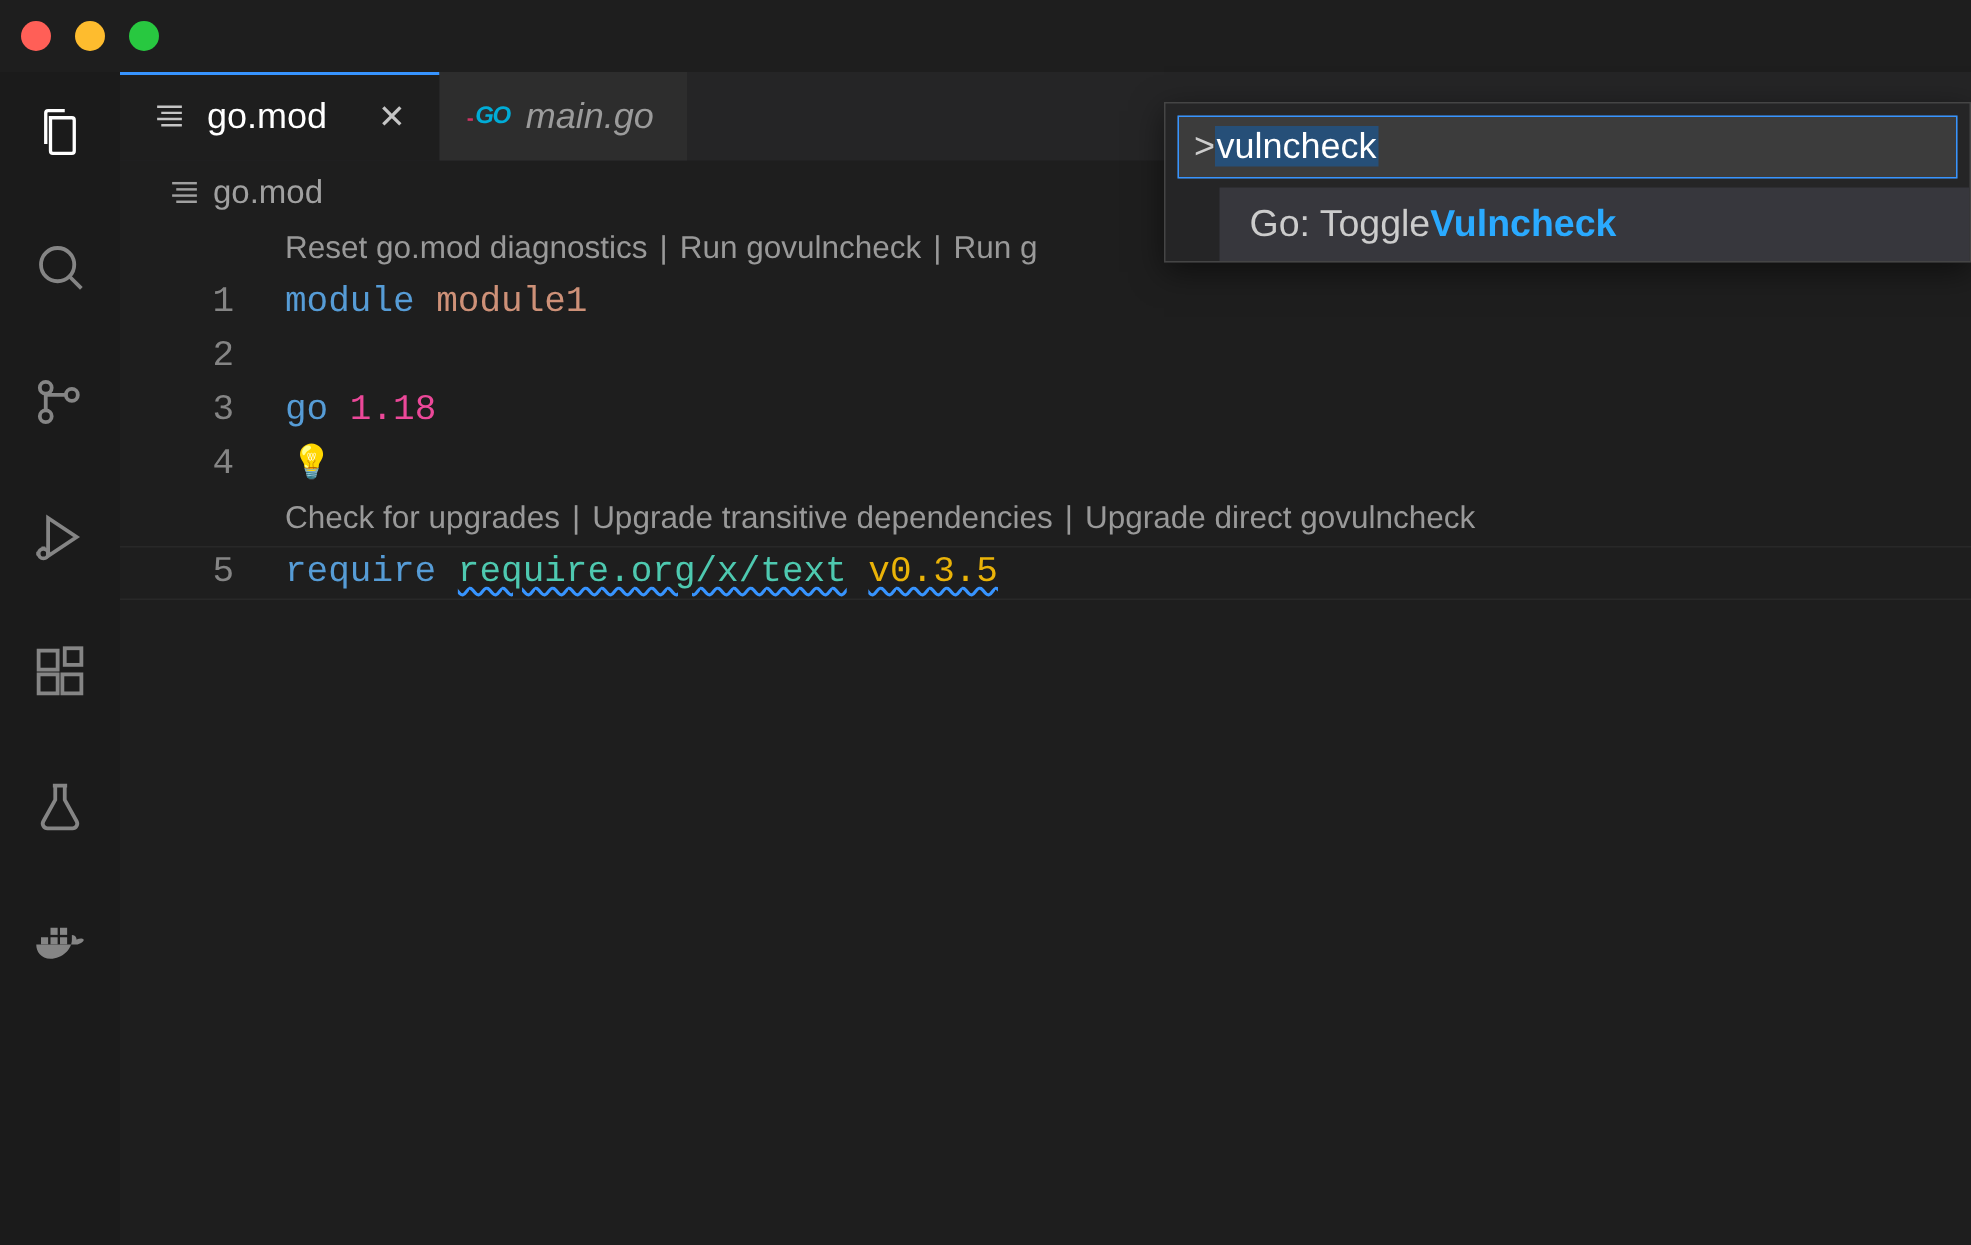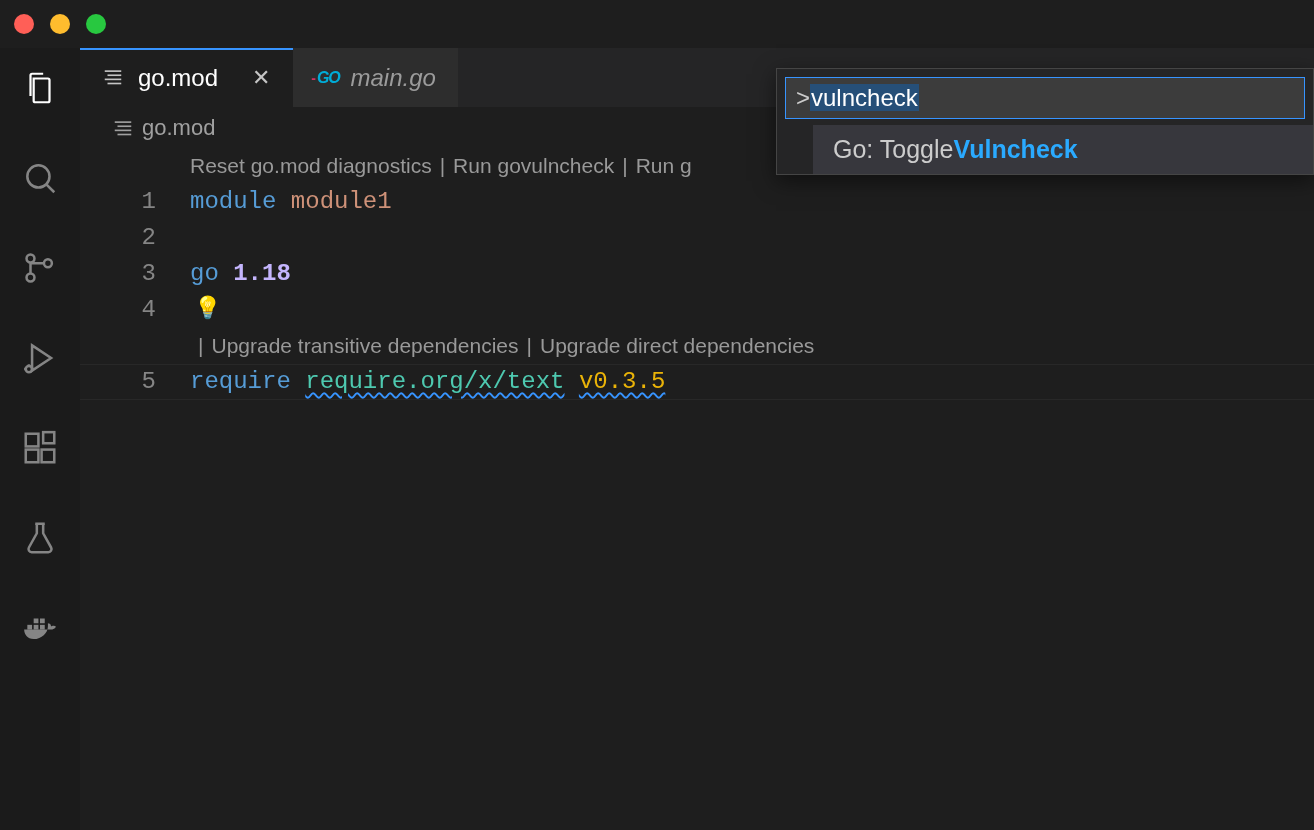--- a/index.html
+++ b/index.html
@@ -176,21 +176,21 @@
     height:36px;
     display:flex;
     align-items:center;
   }
   .codelens .sep { margin: 0 8px; }
   .line { height:36px; display:flex; align-items:center; }
   .gutter .line { justify-content:flex-end; }
   .tok-keyword { color:#569cd6; }
   .tok-ident { color:#ce9178; }
   .tok-namespace { color:#4ec9b0; }
-  .tok-version { color:#c4b5fd;font-weight:bold; }
+  .tok-version { color:#ec4899; }
   .tok-ver2 { color:#eab308; }
   .lightbulb {
     color:#ffcc00;
     font-size:22px;
     margin-left:4px;
   }
   .wavy {
     text-decoration: underline wavy #3794ff;
     text-decoration-thickness: 1.5px;
     text-underline-offset: 4px;
@@ -393,24 +393,25 @@
           <span class="tok-keyword">go</span>
             <span>&nbsp;</span>
             <span class="tok-version">1.18</span>
         </div>
 
         <div class="line">
           <span class="lightbulb">💡</span>
         </div>
 
         <div class="codelens">
+          <span>Check for upgrades</span>
           <span class="sep">|</span>
           <span>Upgrade transitive dependencies</span>
           <span class="sep">|</span>
-          <span>Upgrade direct dependencies</span>
+          <span>Upgrade direct govulncheck</span>
         </div>
 
         <div class="line">
           <span class="tok-keyword">require</span>
             <span>&nbsp;</span>
             <span class="tok-namespace wavy">require.org/x/text</span>
             <span>&nbsp;</span>
             <span class="tok-ver2 wavy">v0.3.5</span>
         </div>
       </div>

